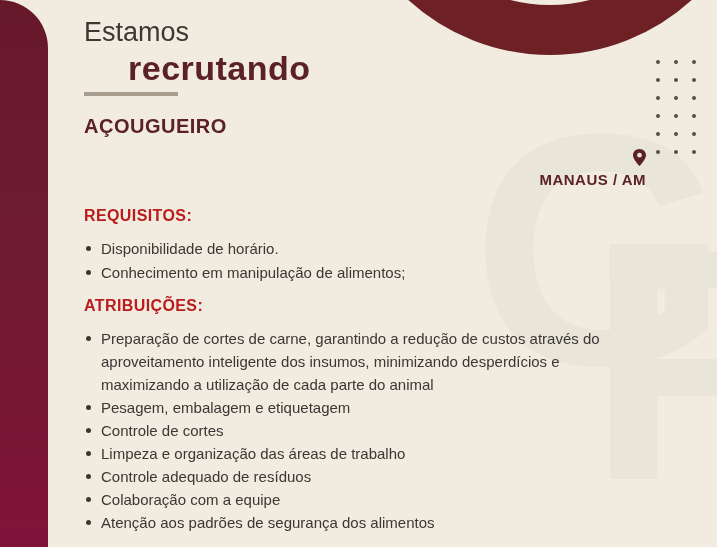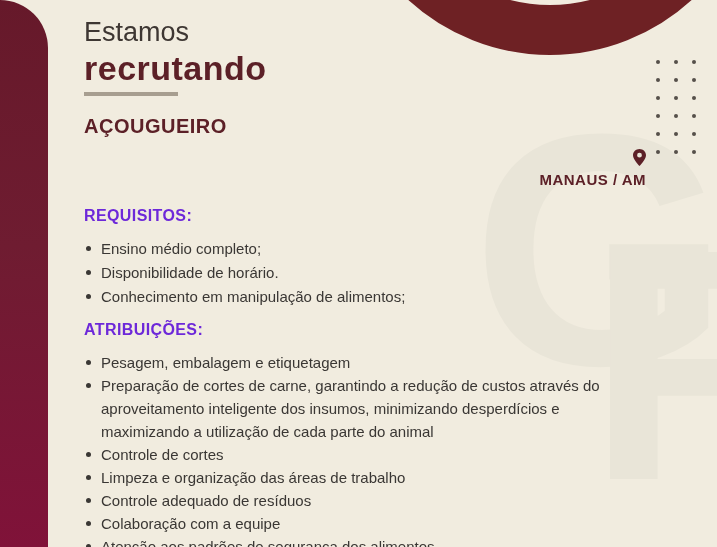--- a/index.html
+++ b/index.html
@@ -61,38 +61,38 @@
   
   .content{
     position:absolute;left:84px;top:16px;width:562px;z-index:2;
     color:#3a3734;
   }
   .headline-light{
     font-size:27px;line-height:32px;color:#3e3733;font-weight:400;
   }
   .headline-bold{
     font-size:34px;line-height:36px;margin-top:2px;
-    color:#5c2027;font-weight:bold;letter-spacing:0.5px;
+    color:#5c2027;font-weight:bold;letter-spacing:0.5px;margin-left:44px;
   }
   .headline-rule{
     width:94px;height:4px;background:#a79e90;margin-top:6px;
   }
   .job-title{
     font-size:20px;line-height:28px;margin-top:16px;
     color:#5c2027;font-weight:bold;letter-spacing:0.5px;
   }
   .location-row{
     display:flex;align-items:flex-end;gap:5px;margin-top:9px;
     color:#5c2027;font-weight:bold;font-size:15px;letter-spacing:0.5px;flex-direction:column;
   }
   .location-row svg{display:block;}
 
   .section-heading{
     font-size:16px;line-height:20px;font-weight:bold;
-    color:#6d28d9;letter-spacing:0.4px;margin-top:18px;
+    color:#b91c1c;letter-spacing:0.4px;margin-top:18px;
   }
   .section-heading.second{margin-top:11px;}
 
   ul.bullets{
     margin:11px 0 0 0;padding:0;list-style:none;
     font-size:15px;color:#3a3734;
   }
   ul.bullets li{
     position:relative;padding-left:17px;line-height:24px;
   }
@@ -145,29 +145,28 @@
 
   <div class="location-row">
     <svg width="13" height="17" viewBox="0 0 13 17">
       <path d="M6.5 0C2.9 0 0 2.8 0 6.3c0 4.4 6.5 10.7 6.5 10.7S13 10.7 13 6.3C13 2.8 10.1 0 6.5 0z M6.5 8.6a2.4 2.4 0 1 1 0-4.8 2.4 2.4 0 0 1 0 4.8z" fill="#5c2027"></path>
     </svg>
     <span>MANAUS / AM</span>
   </div>
 
   <div class="section-heading">REQUISITOS:</div>
   <ul class="bullets">
-      <li>Ensino médio completo;</li>
       <li>Disponibilidade de horário.</li>
       <li>Conhecimento em manipulação de alimentos;</li>
     </ul>
 
   <div class="section-heading second">ATRIBUIÇÕES:</div>
   <ul class="bullets tight">
+      <li>Preparação de cortes de carne, garantindo a redução de custos através do aproveitamento inteligente dos insumos, minimizando desperdícios e maximizando a utilização de cada parte do animal</li>
       <li>Pesagem, embalagem e etiquetagem</li>
-      <li>Preparação de cortes de carne, garantindo a redução de custos através do aproveitamento inteligente dos insumos, minimizando desperdícios e maximizando a utilização de cada parte do animal</li>
       <li>Controle de cortes</li>
       <li>Limpeza e organização das áreas de trabalho</li>
       <li>Controle adequado de resíduos</li>
       <li>Colaboração com a equipe</li>
       <li>Atenção aos padrões de segurança dos alimentos</li>
     </ul>
 
 </div>
 
 </body></html>

